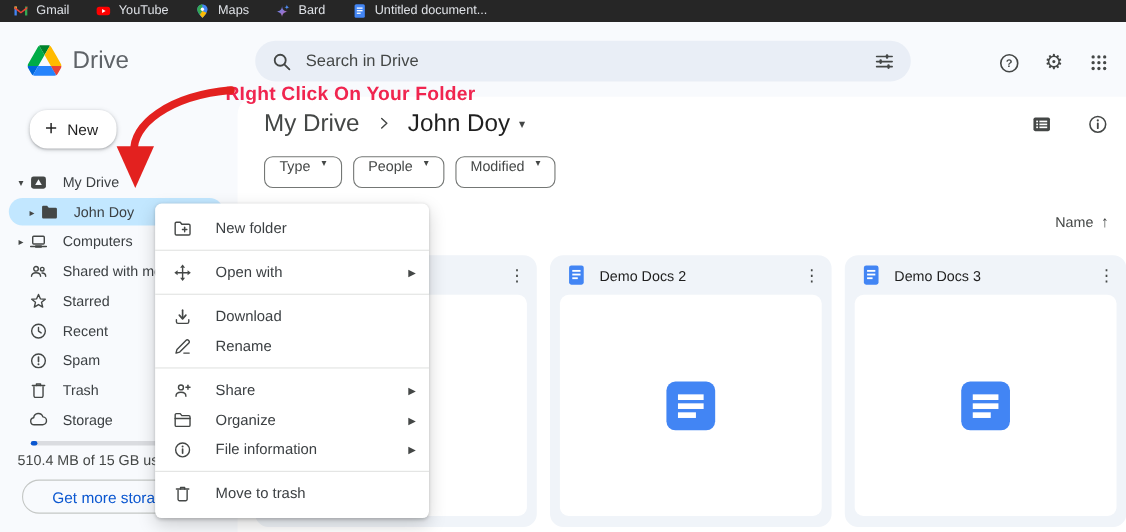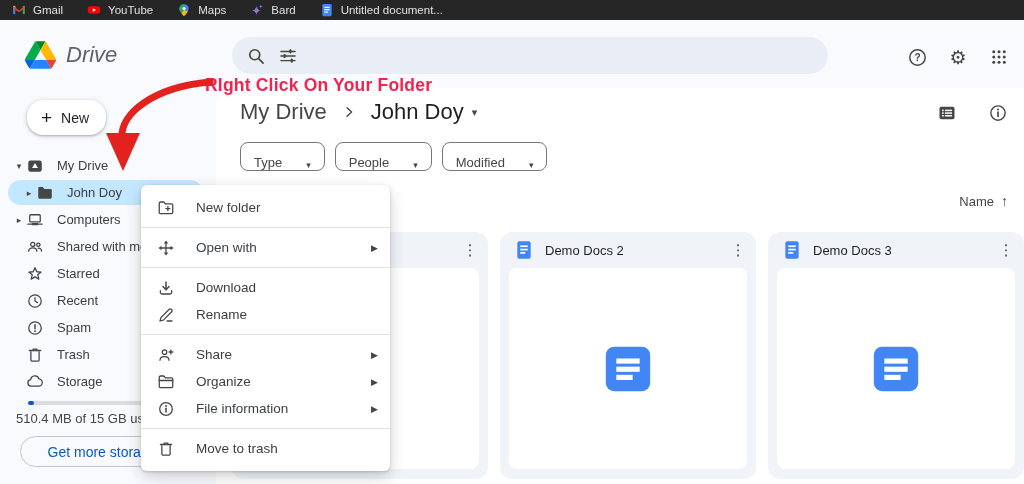--- a/index.html
+++ b/index.html
@@ -14,21 +14,21 @@
   svg { display:block; }
 
   
   .bookmarks { position:absolute; left:0; top:0; right:0; height:20px; background:#262626;
                display:flex; align-items:center; padding-left:12px; gap:24px; z-index:10; }
   .bm { display:flex; align-items:center; gap:7px; font-size:11.5px; color:#DEE1E6; cursor:pointer; }
   .bm-ico { width:14px; height:14px; flex:0 0 14px; }
 
   
   .app-header { position:absolute; left:0; top:24px; right:0; height:64px; }
-  .logo { position:absolute; left:25px; top:17px; display:flex; align-items:center; gap:10px;font-style:italic; }
+  .logo { position:absolute; left:25px; top:17px; display:flex; align-items:center; gap:10px; }
   .logo-word { font-size:22px; color:#5F6368; }
   .searchbar { position:absolute; left:232px; top:13px; width:596px; height:37px;
                background:#E9EEF6; border-radius:19px; display:flex; align-items:center;
                padding:0 14px; gap:12px; }
   .searchbar input { flex:1; border:none; outline:none; background:transparent;
                      font-family:"Liberation Sans",sans-serif; font-size:15px; color:#444746; }
   .searchbar input::placeholder { color:#444746; opacity:1; }
   .hicons { position:absolute; right:14px; top:22px; display:flex; align-items:center; gap:19px; }
   .hicon { width:22px; height:22px; display:flex; align-items:center; justify-content:center; cursor:pointer; }
   .gear-glyph { font-size:19px; color:#444746; line-height:1; }
@@ -62,21 +62,21 @@
           background:#FFFFFF; border-top-left-radius:16px; }
   .crumbs { position:absolute; left:24px; top:11px; display:flex; align-items:center; gap:14px;
             font-size:22px; }
   .crumb-root { color:#444746; cursor:pointer; }
   .crumb-cur { color:#1F1F1F; display:flex; align-items:center; gap:8px; cursor:pointer; }
   .crumb-caret { font-size:11px; color:#444746; }
   .view-icons { position:absolute; right:16px; top:15px; display:flex; gap:31px; }
   .vicon { width:20px; height:20px; cursor:pointer; }
   .chips { position:absolute; left:24px; top:54px; display:flex; gap:10px; }
   .chip { height:29px; border:1px solid #747775; border-radius:8px; background:#fff;
-          display:flex; align-items:flex-end; gap:24px; padding:0 13px; font-size:13px;
+          display:flex; align-items:flex-start; gap:10px; padding:0 13px; font-size:13px;
           color:#444746; font-weight:500; cursor:pointer; }
   .chip-caret { font-size:9px; color:#444746; }
   .sort { position:absolute; right:16px; top:105px; display:flex; align-items:center; gap:7px;
           font-size:13px; font-weight:500; color:#444746; cursor:pointer; }
   .sort-arrow { font-size:14px; }
 
   .card { position:absolute; top:144px; width:256px; height:247px; background:#F0F4F9;
           border-radius:12px; cursor:pointer; }
   .card-head { height:36px; display:flex; align-items:center; padding:0 6px 0 14px; gap:11px; }
   .card-title { flex:1; font-size:13px; font-weight:500; color:#1F1F1F;
@@ -169,20 +169,21 @@
       <path d="m73.4 26.5-12.7-22c-.8-1.4-1.95-2.5-3.3-3.3l-13.75 23.8 16.15 28h27.45c0-1.55-.4-3.1-1.2-4.5z" fill="#ffba00"></path>
     </svg>
     <span class="logo-word">Drive</span>
   </div>
 
   <div class="searchbar">
     <svg width="20" height="20" viewBox="0 0 24 24">
         <circle class="ic-stroke" cx="10.5" cy="10.5" r="6" style="stroke-width:2"></circle>
         <line class="ic-stroke" x1="15.2" y1="15.2" x2="20.5" y2="20.5" style="stroke-width:2"></line>
       </svg>
+    <input type="text" placeholder="Search in Drive" style="">
     <svg width="20" height="20" viewBox="0 0 24 24">
         <line class="ic-stroke" x1="3.5" y1="6.5" x2="20.5" y2="6.5"></line>
         <line class="ic-stroke" x1="3.5" y1="12" x2="20.5" y2="12"></line>
         <line class="ic-stroke" x1="3.5" y1="17.5" x2="20.5" y2="17.5"></line>
         <rect class="ic-fill" x="13.6" y="4" width="2.6" height="5" rx="1.2"></rect>
         <rect class="ic-fill" x="6.6" y="9.5" width="2.6" height="5" rx="1.2"></rect>
         <rect class="ic-fill" x="15.2" y="15" width="2.6" height="5" rx="1.2"></rect>
       </svg>
   </div>
 

